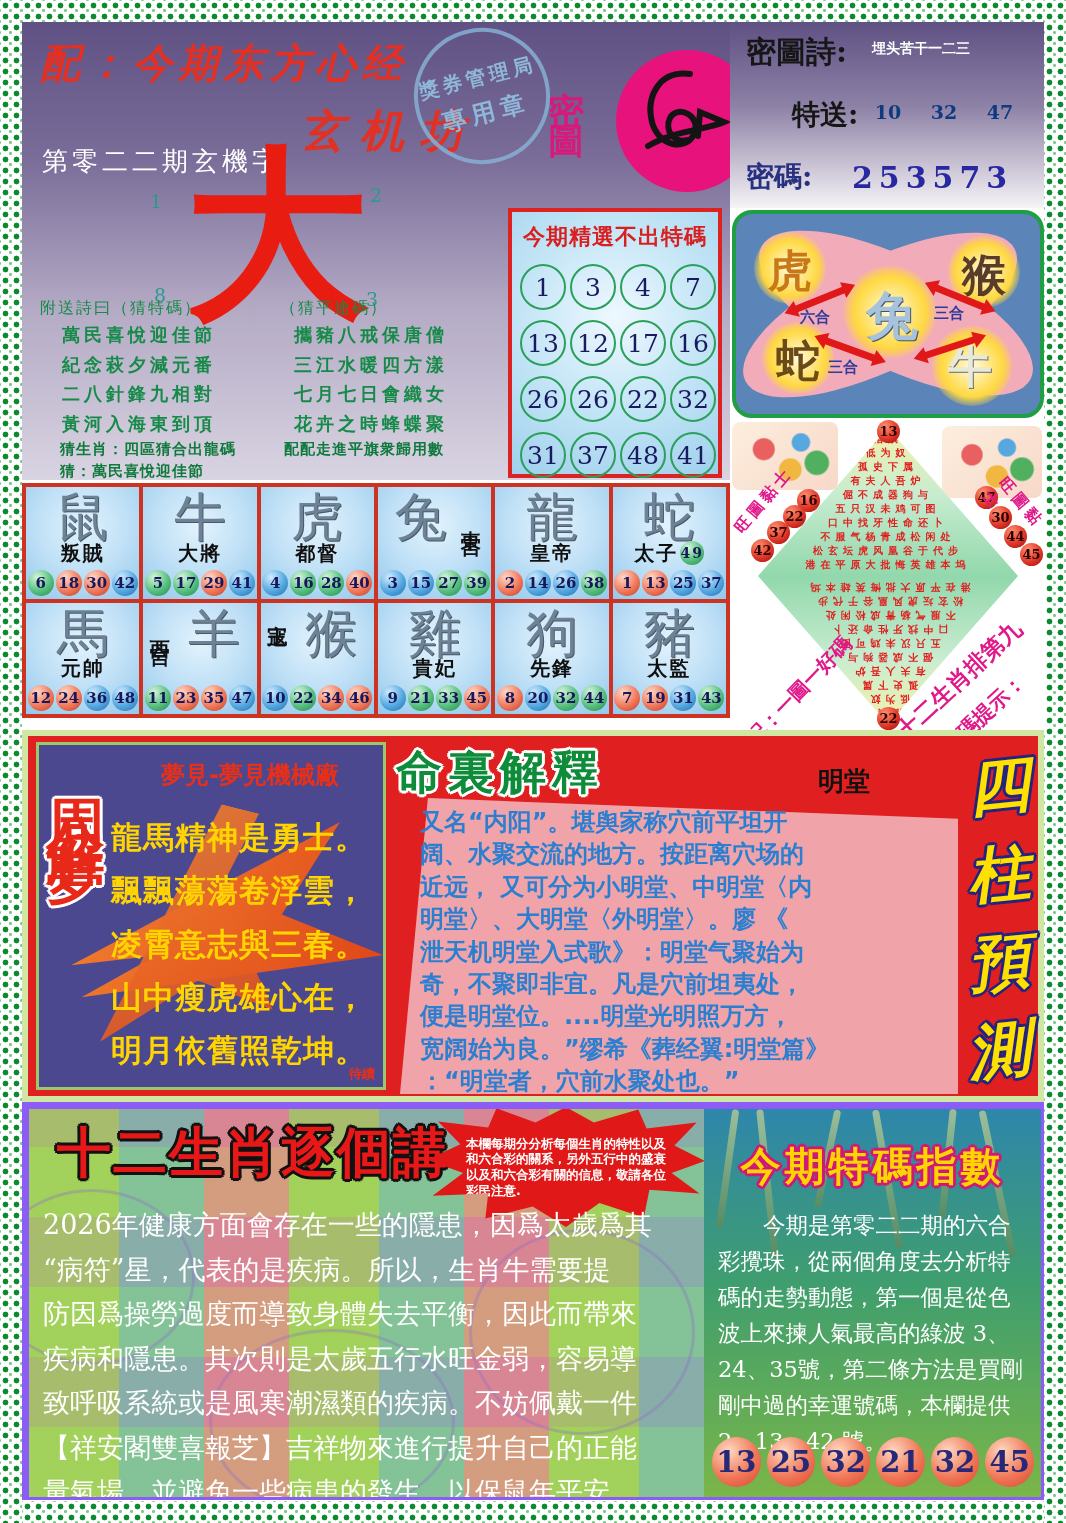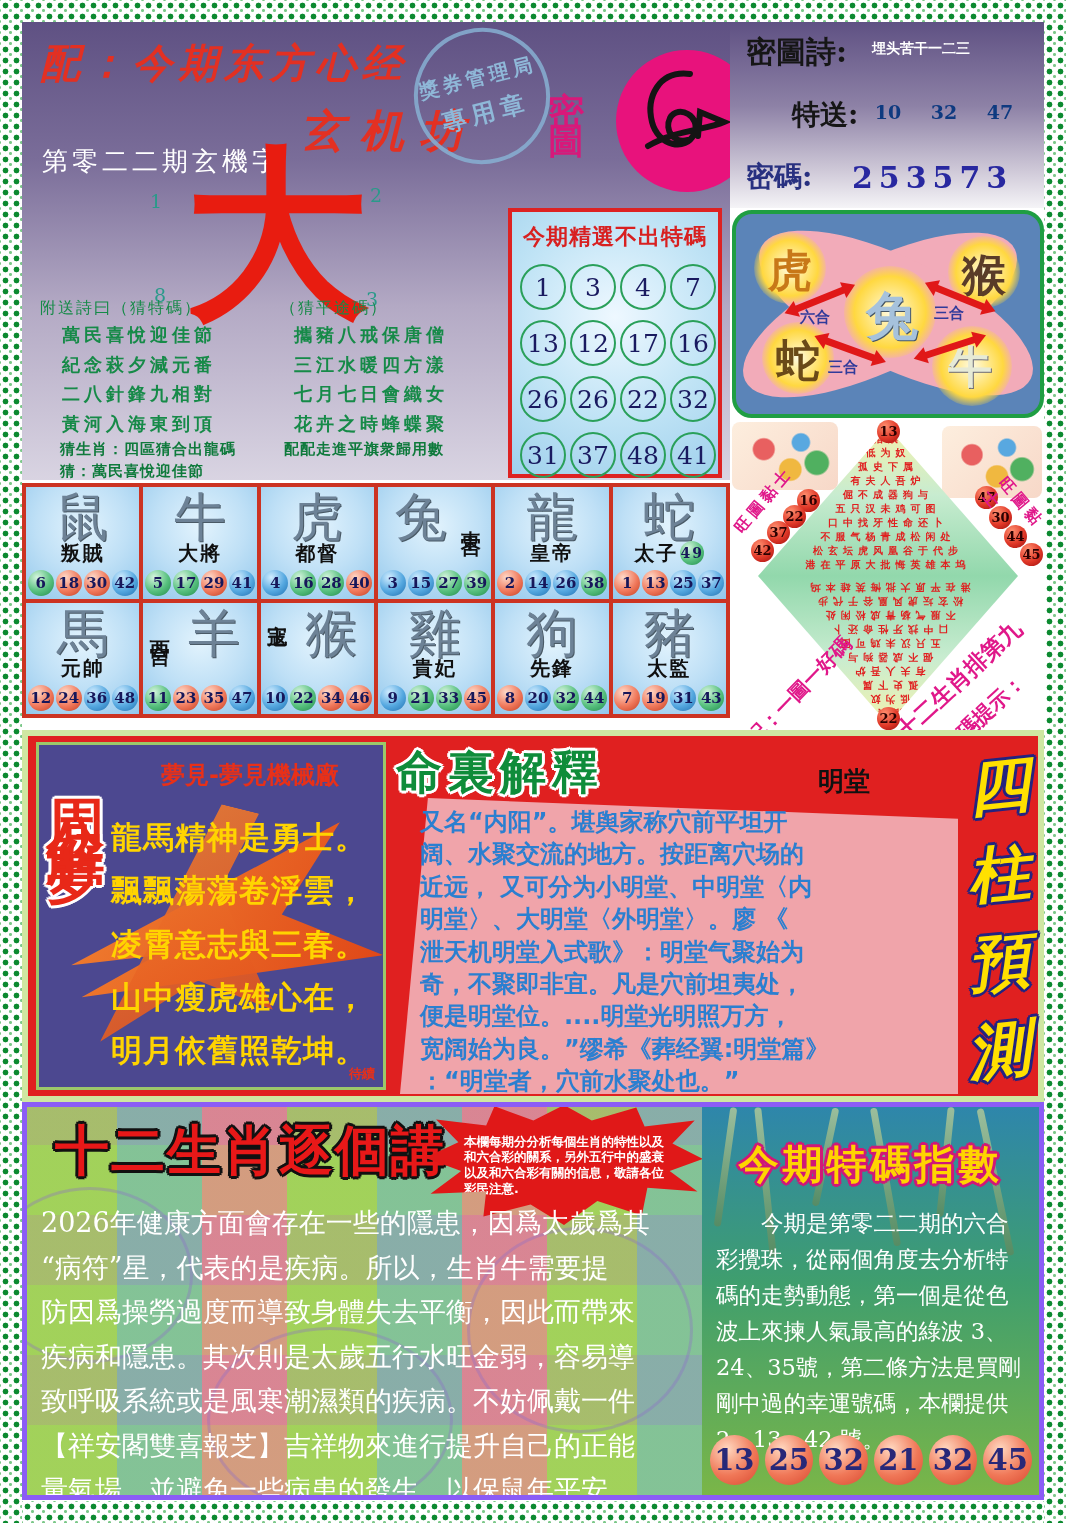--- a/index.html
+++ b/index.html
@@ -136,21 +136,21 @@
     clip-path:polygon(5% 0,100% 7%,100% 100%,0 100%);}
   .mt-body{position:absolute;left:392px;top:70px;width:528px;color:#2b7fd0;font-size:24px;font-weight:600;
     line-height:1.35;white-space:pre-line;}
   .pillars{position:absolute;left:938px;top:6px;width:76px;height:352px;display:flex;flex-direction:column;
     align-items:center;justify-content:space-around;}
   .pillars span{font-size:62px;font-weight:900;color:#ffe000;transform:skew(-8deg,-6deg);
     font-family:"DejaVu Serif",serif;
     text-shadow:-3px 0 #232380,3px 0 #232380,0 -3px #232380,0 3px #232380,-2px -2px #232380,2px 2px #232380,-2px 2px #232380,2px -2px #232380;}
 
   
-  .botsec{position:absolute;left:22px;top:1102px;width:1022px;height:398px;border:5px solid #8b5cf6;box-sizing:border-box;}
+  .botsec{position:absolute;left:22px;top:1102px;width:1022px;height:398px;border:7px solid #8b5cf6;box-sizing:border-box;}
   .story{position:absolute;left:0;top:0;width:675px;height:388px;overflow:hidden;background:
     repeating-linear-gradient(90deg,rgba(120,200,80,.50) 0 90px,rgba(60,170,200,.50) 90px 175px,rgba(220,80,160,.45) 175px 260px),
     repeating-linear-gradient(0deg,rgba(210,225,95,.40) 0 70px,rgba(235,120,185,.40) 70px 140px),#c8d868;}
   .swirl{position:absolute;border:3px solid rgba(140,110,200,.35);border-radius:50%;}
   .story-title{position:absolute;left:28px;top:8px;font-size:54px;font-weight:900;color:#e81818;letter-spacing:2px;
     font-family:"DejaVu Serif",serif;
     text-shadow:-3px 0 #111,3px 0 #111,0 -3px #111,0 3px #111,-2px -2px #111,2px 2px #111,-2px 2px #111,2px -2px #111;}
   .starburst{position:absolute;left:398px;top:-2px;width:278px;height:120px;background:#e01818;
     clip-path:polygon(50% 0%,60% 13%,76% 2%,79% 18%,97% 13%,89% 32%,100% 45%,88% 55%,98% 72%,80% 69%,78% 92%,62% 80%,50% 100%,38% 83%,21% 93%,22% 72%,2% 74%,13% 55%,0% 44%,12% 31%,4% 12%,22% 17%,25% 1%,39% 13%);
     display:flex;align-items:center;justify-content:center;}

